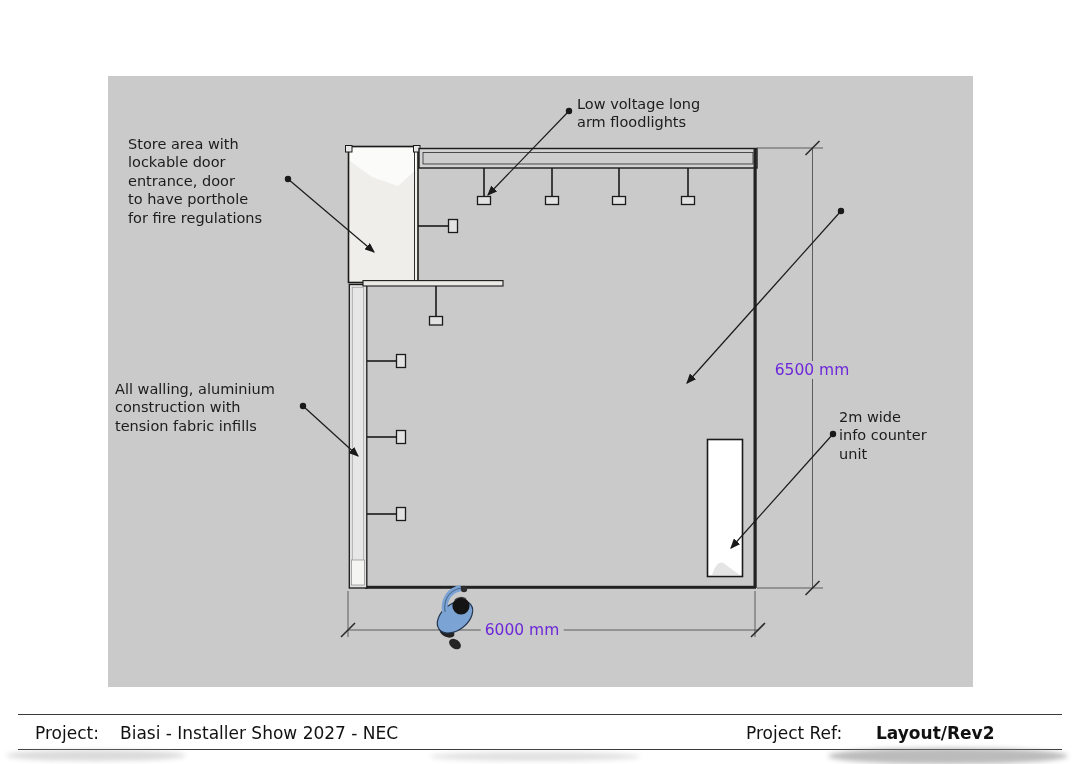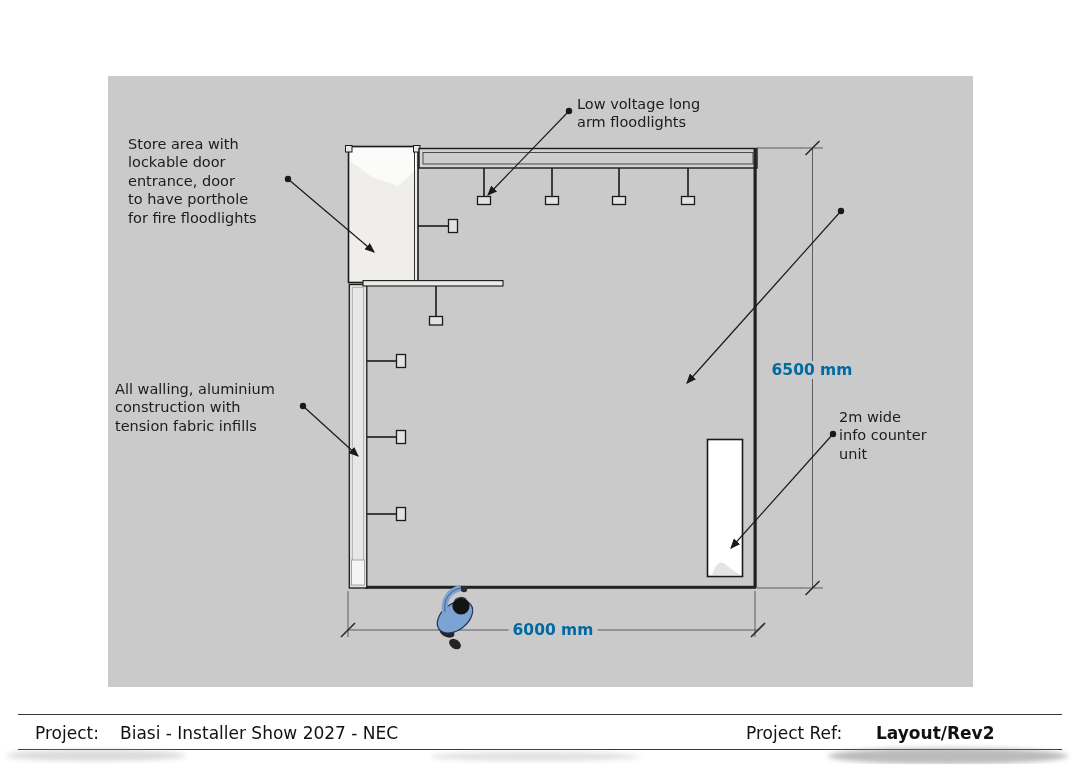--- a/index.html
+++ b/index.html
@@ -1,22 +1,22 @@
 <!DOCTYPE html>
 <html><head>
 <meta charset="utf-8">
 <style>
   html,body{margin:0;padding:0;background:#ffffff;}
   .page{position:relative;width:1080px;height:764px;background:#ffffff;overflow:hidden;
         font-family:"DejaVu Sans","Liberation Sans",sans-serif;}
   .plan-canvas{position:absolute;left:108px;top:76px;width:865px;height:611px;background:#cacaca;}
   svg.draw{position:absolute;left:0;top:0;width:1080px;height:764px;}
   .ann{position:absolute;white-space:pre-line;color:#1c1c1c;font-size:14.5px;line-height:18.4px;}
-  .dim{position:absolute;transform:translate(-50%,-50%);background:#cacaca;color:#0369a1;
-       font-size:15.5px;padding:0 4px;white-space:nowrap;font-weight:bold;}
+  .dim{position:absolute;transform:translate(-50%,-50%);background:#cacaca;color:#6d28d9;
+       font-size:15.5px;padding:0 4px;white-space:nowrap;}
   .footer-line{position:absolute;left:18px;width:1044px;height:0;border-top:1.4px solid #3a3a3a;}
   .ft{position:absolute;top:723px;color:#111;font-size:17px;white-space:nowrap;}
   .smudge{position:absolute;filter:blur(2.5px);border-radius:50%;}
   .smudge.a{left:6px;top:750px;width:180px;height:11px;background:#bdbdbd;opacity:.55;}
   .smudge.b{left:430px;top:752px;width:210px;height:9px;background:#c3c3c3;opacity:.5;}
   .smudge.c{left:828px;top:748px;width:240px;height:16px;background:#8e8e8e;opacity:.6;}
 </style>
 </head>
 <body>
 
@@ -155,30 +155,30 @@
       <path d="M455,600 a9,9 0 0 1 11,-1" stroke="#3c3c3c" stroke-width="1.4" fill="none"></path>
     </g>
   </svg>
 
   <div class="ann" style="left:577px;top:95px;">Low voltage long
 arm floodlights</div>
   <div class="ann" style="left:128px;top:135px;">Store area with
 lockable door
 entrance, door
 to have porthole
-for fire floodlights</div>
+for fire regulations</div>
   <div class="ann" style="left:115px;top:380px;">All walling, aluminium
 construction with
 tension fabric infills</div>
   <div class="ann" style="left:839px;top:408px;">2m wide
 info counter
 unit</div>
 
   <div class="dim" style="left:812px;top:370px;">6500 mm</div>
-  <div class="dim" style="left:553px;top:630px;text-align:center;">6000 mm</div>
+  <div class="dim" style="left:522px;top:630px;text-align:center;">6000 mm</div>
 
   <div class="footer-line" style="top:714px;"></div>
   <div class="footer-line" style="top:749px;"></div>
   <div class="ft" style="left:35px;">Project:</div>
   <div class="ft" style="left:120px;">Biasi - Installer Show 2027 - NEC</div>
   <div class="ft" style="left:746px;">Project Ref:</div>
   <div class="ft" style="left:876px;font-weight:bold;">Layout/Rev2</div>
 
   <div class="smudge a"></div>
   <div class="smudge b"></div>

